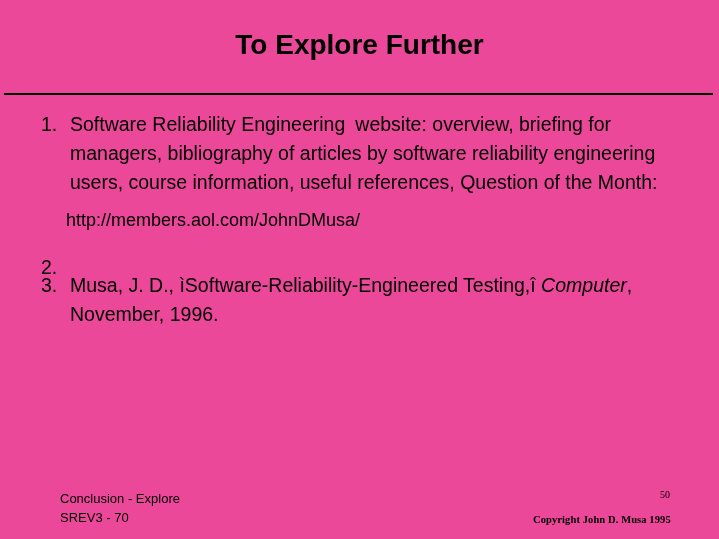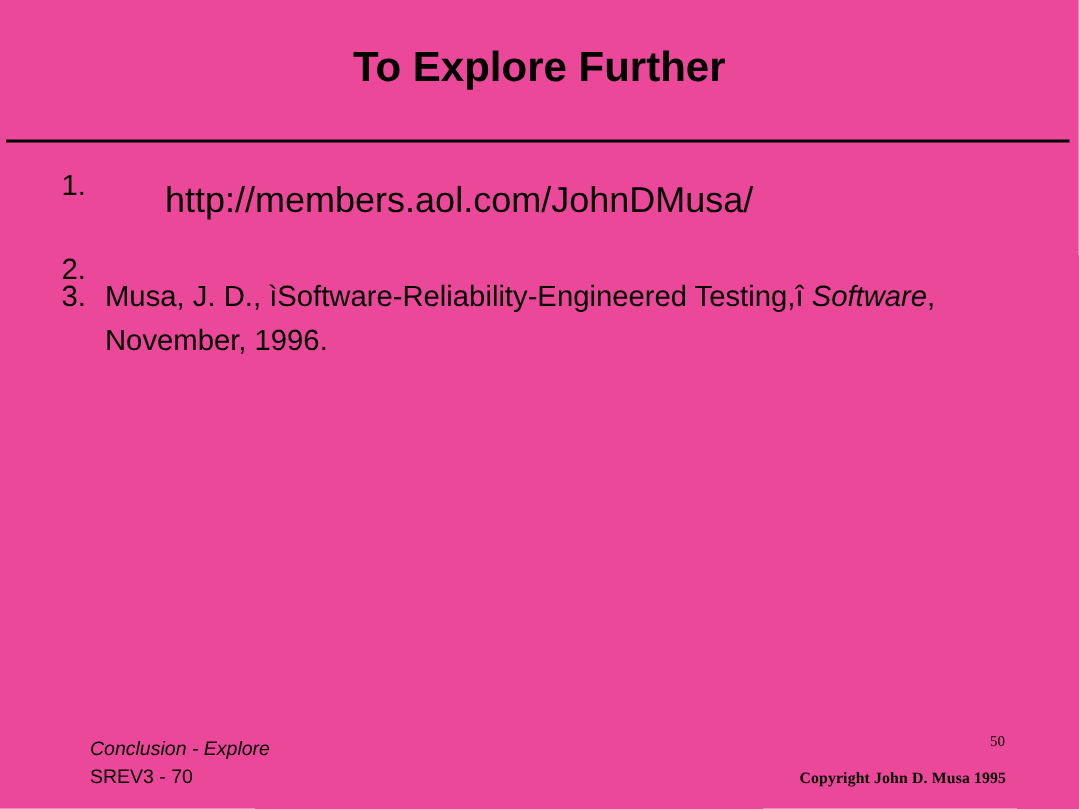--- a/index.html
+++ b/index.html
@@ -74,22 +74,22 @@
     line-height: 29px;
   }
 
   .num-item .item-text {
     display: block;
     max-width: 600px;
   }
 
   .url-line {
     margin: 0;
-    padding-left: 110px;
-    font-size: 24px;
+    padding-left: 66px;
+    font-size: 18px;
     line-height: 29px;
   }
 
   .gap-after-item1 { height: 9px; }
   .gap-after-url   { height: 18px; }
   .gap-after-item2 { height: 18px; }
 
   em.title-italic {
     font-style: italic;
   }
@@ -102,21 +102,20 @@
   
   .footer-left {
     position: absolute;
     left: 60px;
     top: 489px;
     font-size: 13px;
     line-height: 19px;
     color: #000000;
   }
   .footer-left .fl-line1 {
-    font-style: italic;
     display: block;
   }
   .footer-left .fl-line2 {
     display: block;
     font-style: normal;
   }
 
   .page-number {
     position: absolute;
     left: 645px;
@@ -148,39 +147,40 @@
 <div class="slide">
 
   <div class="slide-title">To Explore Further</div>
 
   <div class="title-rule"></div>
 
   <div class="body-area">
 
     <div class="num-item">
       <span class="marker">1.</span>
+      <span class="item-text"><span>Software Reliability Engineering</span><span class="wide-gap"></span><span>website: overview, briefing for managers, bibliography of articles by software reliability engineering users, course information, useful references, Question of the Month:</span></span>
     </div>
 
     <div class="gap-after-item1"></div>
 
     <div class="url-line">
       <span>http://members.aol.com/JohnDMusa/</span>
     </div>
 
     <div class="gap-after-url"></div>
 
     <div class="num-item">
       <span class="marker">2.</span>
     </div>
 
     <div class="gap-after-item2"></div>
 
     <div class="num-item">
       <span class="marker">3.</span>
-      <span class="item-text"><span>Musa, J. D., ìSoftware-Reliability-Engineered Testing,î </span><em class="title-italic">Software</em><span>, November, 1996.</span></span>
+      <span class="item-text"><span>Musa, J. D., ìSoftware-Reliability-Engineered Testing,î </span><em class="title-italic">Computer</em><span>, November, 1996.</span></span>
     </div>
 
   </div>
 
   <div class="footer-left">
     <span class="fl-line1">Conclusion - Explore</span>
     <span class="fl-line2">SREV3 - 70</span>
   </div>
 
   <div class="page-number">50</div>

